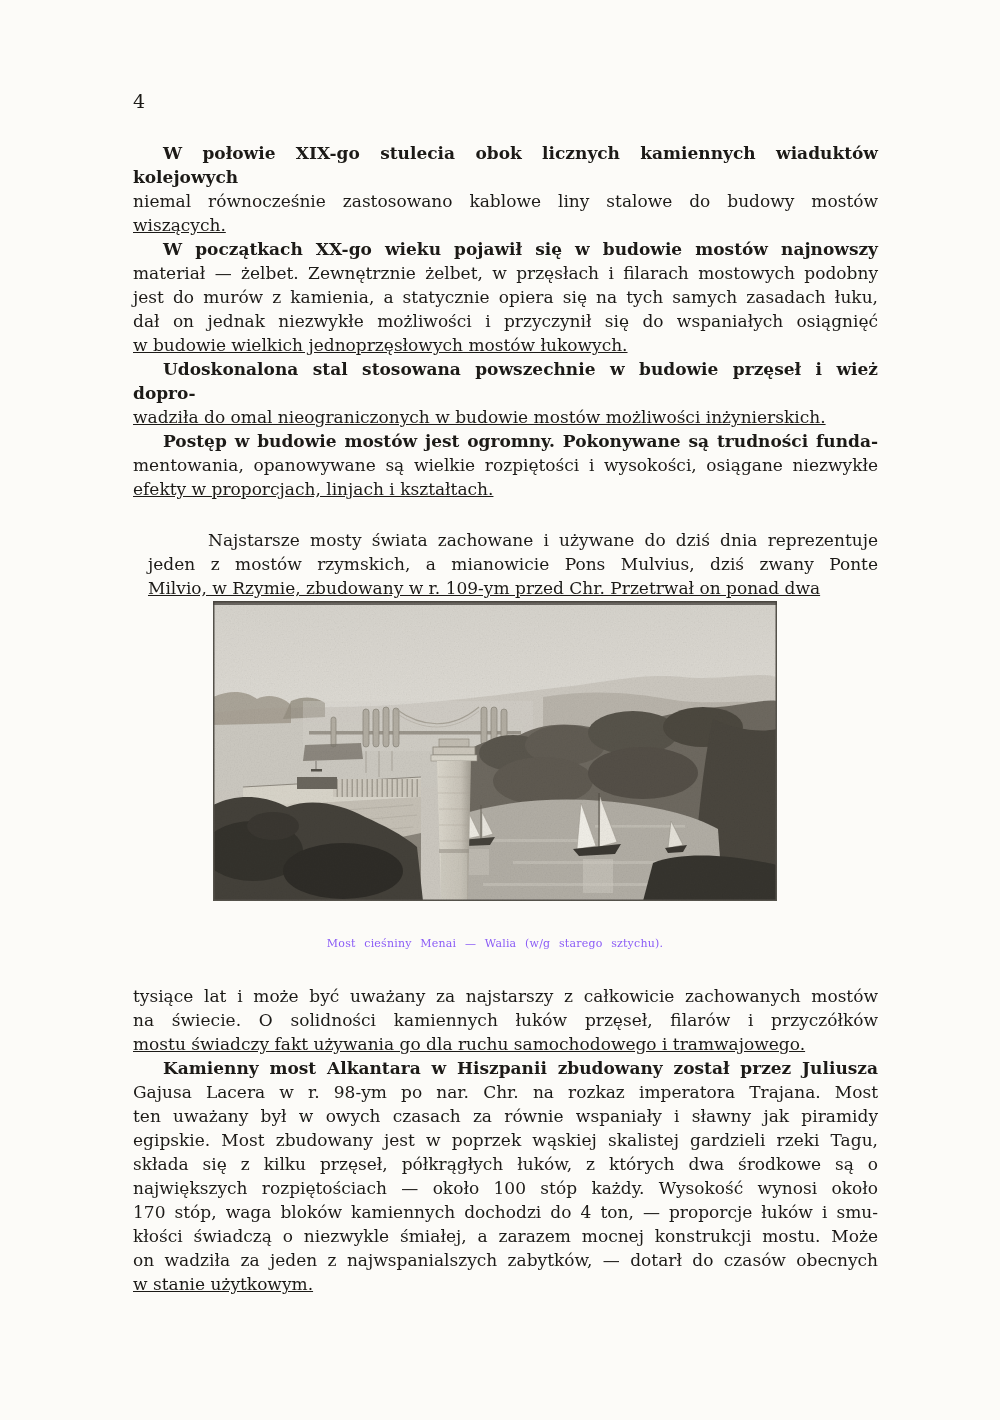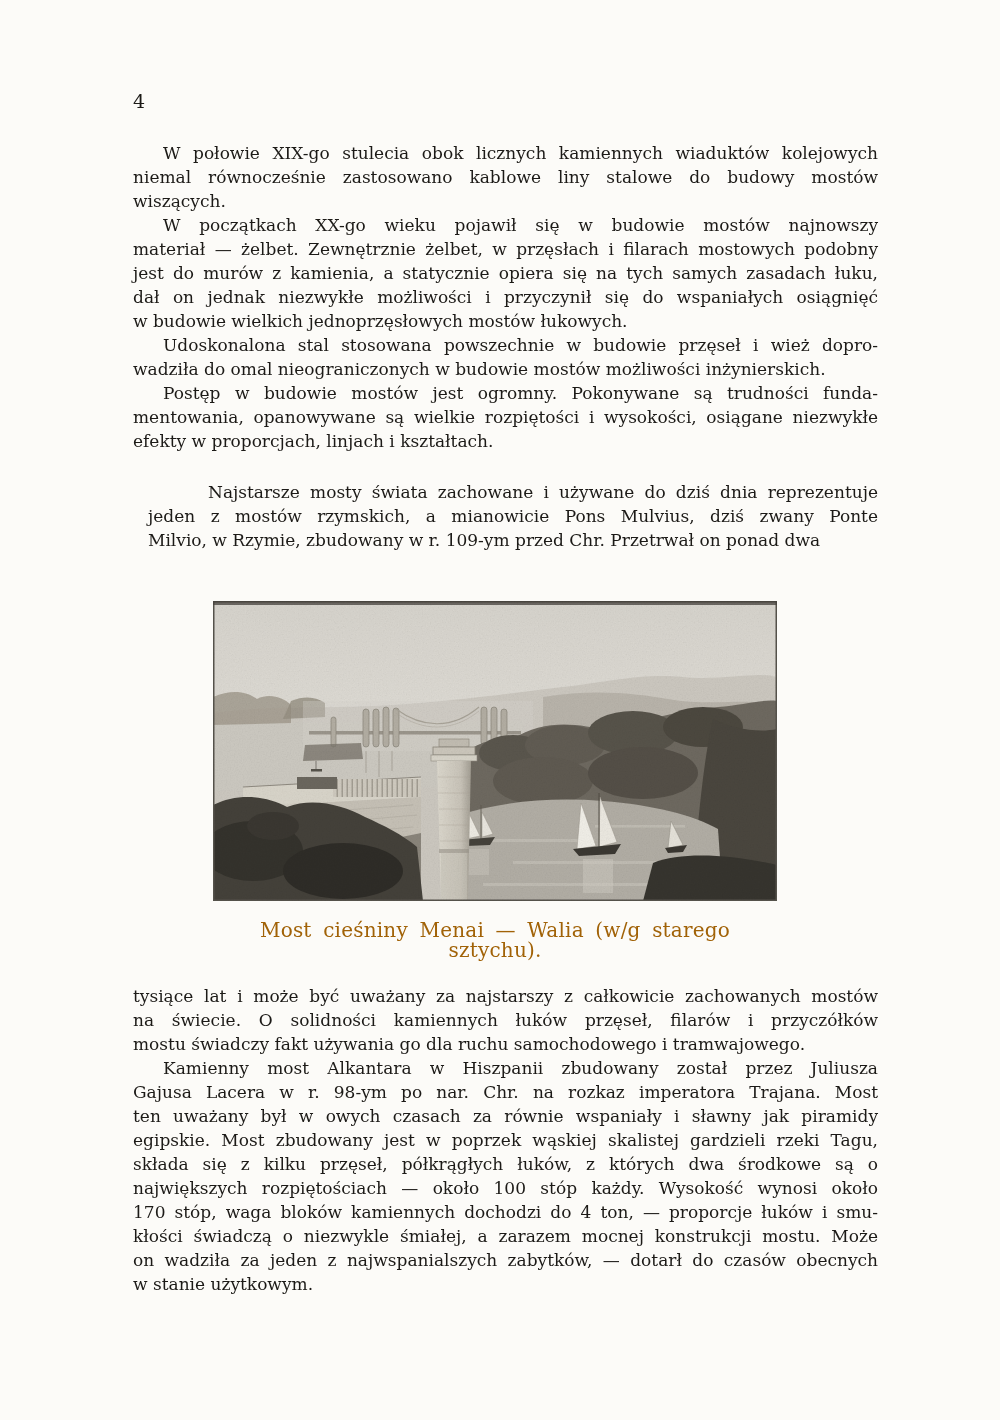--- a/index.html
+++ b/index.html
@@ -6,31 +6,31 @@
   .page{
     position:relative;width:1000px;height:1420px;background:#fcfbf8;
     font-family:"DejaVu Serif","Liberation Serif",serif;color:#1c1a17;overflow:hidden;
   }
   .page-number{position:absolute;left:133px;top:90px;font-size:19px;line-height:22px;}
   .text-block{position:absolute;left:133px;width:745px;}
   #top-text{top:141px;}
   #bottom-text{top:984px;}
   .para{margin:0;font-size:17px;line-height:24px;}
   .para .line{display:block;text-align:justify;text-align-last:justify;white-space:normal;}
-  .para .line.last{text-align-last:auto;}
-  .para.indent-normal .line.first{text-indent:30px;}
+  .para .line.last{text-align-last:auto;text-decoration:underline;}
+  .para.indent-normal .line.first{text-indent:30px;font-weight:bold;}
   .para.indent-large .line.first{text-indent:60px;}
   .para.indent-none .line.first{text-indent:0;}
   .para.gap-before{margin-top:27px;margin-left:15px;}
   figure.figure{margin:0;position:absolute;left:213px;top:601px;width:564px;}
   .engraving{width:564px;height:300px;}
   .engraving svg{display:block;width:564px;height:300px;}
   figcaption.caption{
-    margin-top:19px;text-align:center;font-size:20px;line-height:20px;
-    color:#a16207;word-spacing:5px;letter-spacing:0.2px;
+    margin-top:33px;text-align:center;font-size:11px;line-height:20px;
+    color:#8b5cf6;word-spacing:5px;letter-spacing:0.2px;
   }
 </style>
 </head>
 <body>
 
 <div class="page">
 
   <div class="page-number">4</div>
 
   <div class="text-block" id="top-text">

